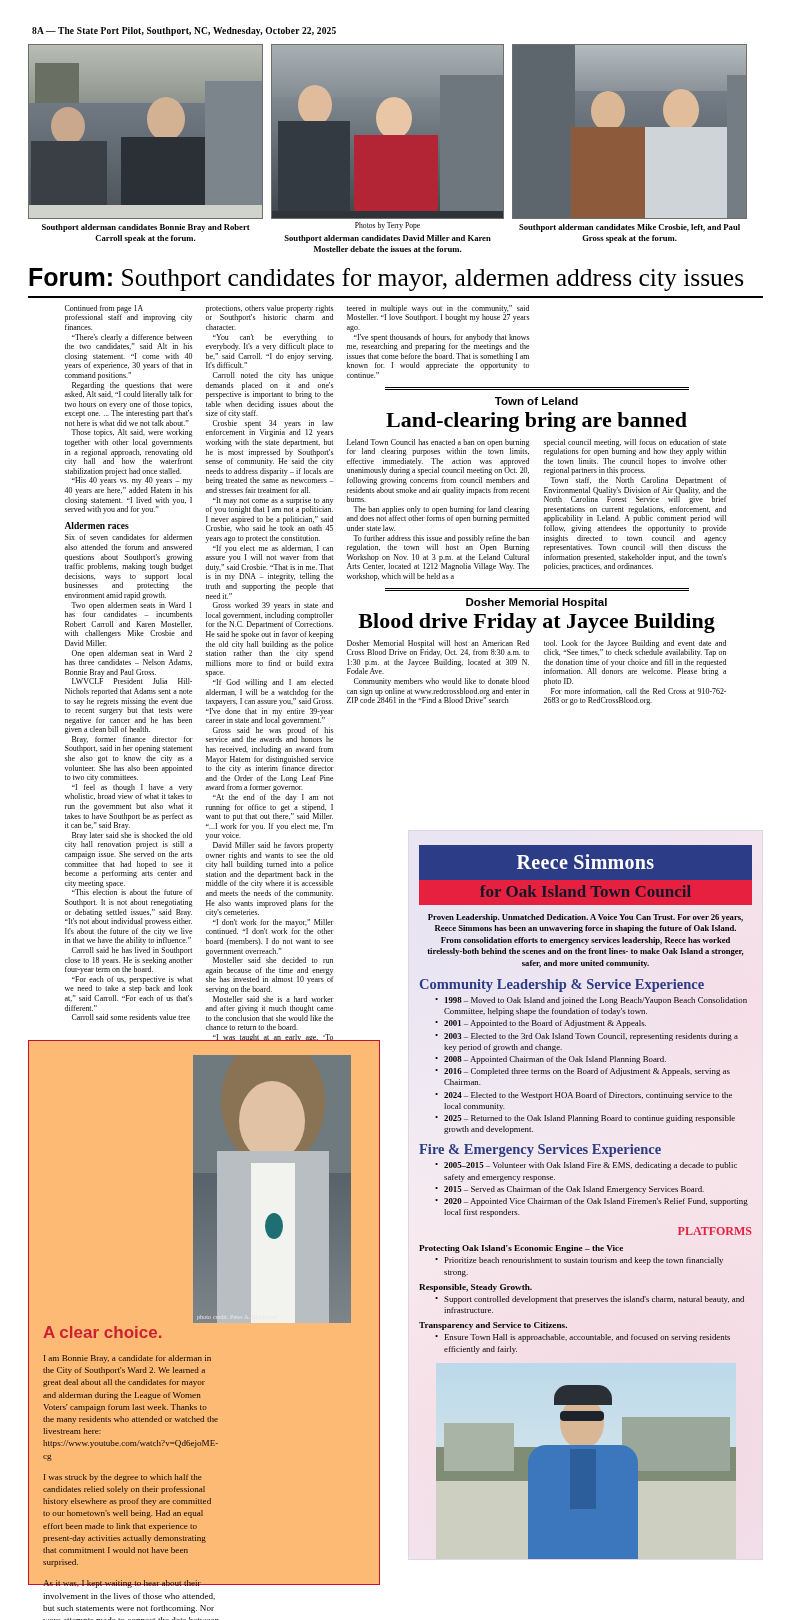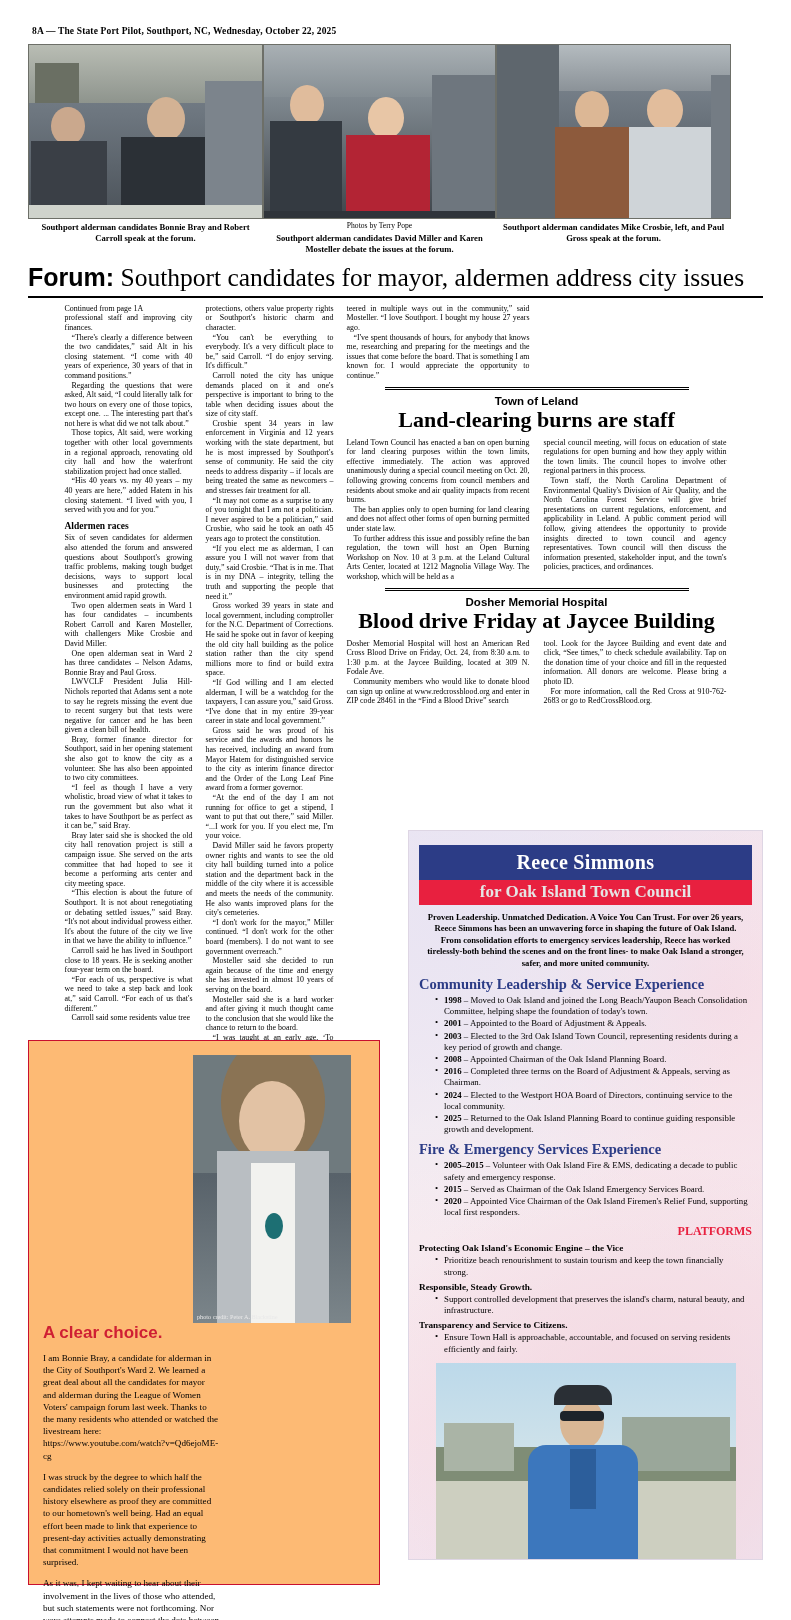--- a/index.html
+++ b/index.html
@@ -17,21 +17,21 @@
   
   .folio {
     font-family: "Liberation Serif", serif;
     font-weight: bold;
     font-size: 9.5px;
     letter-spacing: .15px;
     padding: 26px 0 8px 4px;
   }
 
   
-  .photo-row { display:flex; }
+  .photo-row { display:flex; gap:8px; }
   .photo-cell { width: 235px; }
   .photo-cell.mid { width: 233px; }
   .photo {
     width:100%; height:175px;
     background:#8d8f86;
     position: relative; overflow: hidden;
     border: 0.5px solid #6d6f68;
   }
   .cap {
     font-family: "Liberation Serif", serif;
@@ -149,21 +149,21 @@
     border: 0.5px solid #ded6e4;
     overflow: hidden;
   }
   .reece-band-blue {
     background:#2c3c86; color:#fff; text-align:center;
     font-family:"Liberation Serif", serif; font-weight:bold;
     font-size: 20px; line-height: 30px; letter-spacing:.3px;
     margin: 14px 10px 0 10px; padding: 2px 0 3px 0;
   }
   .reece-band-red {
-    background:#e8203f; color:#e5e5e5; text-align:center;
+    background:#e8203f; color:#0f172a; text-align:center;
     font-family:"Liberation Serif", serif; font-weight:bold;
     font-size: 17px; line-height: 20px;
     margin: 0 10px 0 10px; padding: 2px 0 3px 0;
   }
   .reece-intro {
     font-family:"Liberation Serif", serif; font-weight:bold;
     font-size: 8.6px; line-height: 11.4px; text-align:center;
     padding: 7px 16px 2px 16px;
   }
   .reece-h {
@@ -299,21 +299,21 @@
           <p class="first">teered in multiple ways out in the community,” said Mosteller. “I love Southport. I bought my house 27 years ago.</p>
           <p>“I've spent thousands of hours, for anybody that knows me, researching and preparing for the meetings and the issues that come before the board. That is something I am known for. I would appreciate the opportunity to continue.”</p>
         </div>
         <div class="g"></div>
         <div class="c"></div>
       </div>
 
       <div class="secthead">
         <div class="dbl"></div>
         <div class="kick">Town of Leland</div>
-        <div class="hl">Land-clearing burns are staff</div>
+        <div class="hl">Land-clearing bring are banned</div>
       </div>
       <div class="two">
         <div class="c">
           <p class="first">Leland Town Council has enacted a ban on open burning for land clearing purposes within the town limits, effective immediately. The action was approved unanimously during a special council meeting on Oct. 20, following growing concerns from council members and residents about smoke and air quality impacts from recent burns.</p>
           <p>The ban applies only to open burning for land clearing and does not affect other forms of open burning permitted under state law.</p>
           <p>To further address this issue and possibly refine the ban regulation, the town will host an Open Burning Workshop on Nov. 10 at 3 p.m. at the Leland Cultural Arts Center, located at 1212 Magnolia Village Way. The workshop, which will be held as a</p>
         </div>
         <div class="g"></div>
         <div class="c">
           <p class="first">special council meeting, will focus on education of state regulations for open burning and how they apply within the town limits. The council hopes to involve other regional partners in this process.</p>

